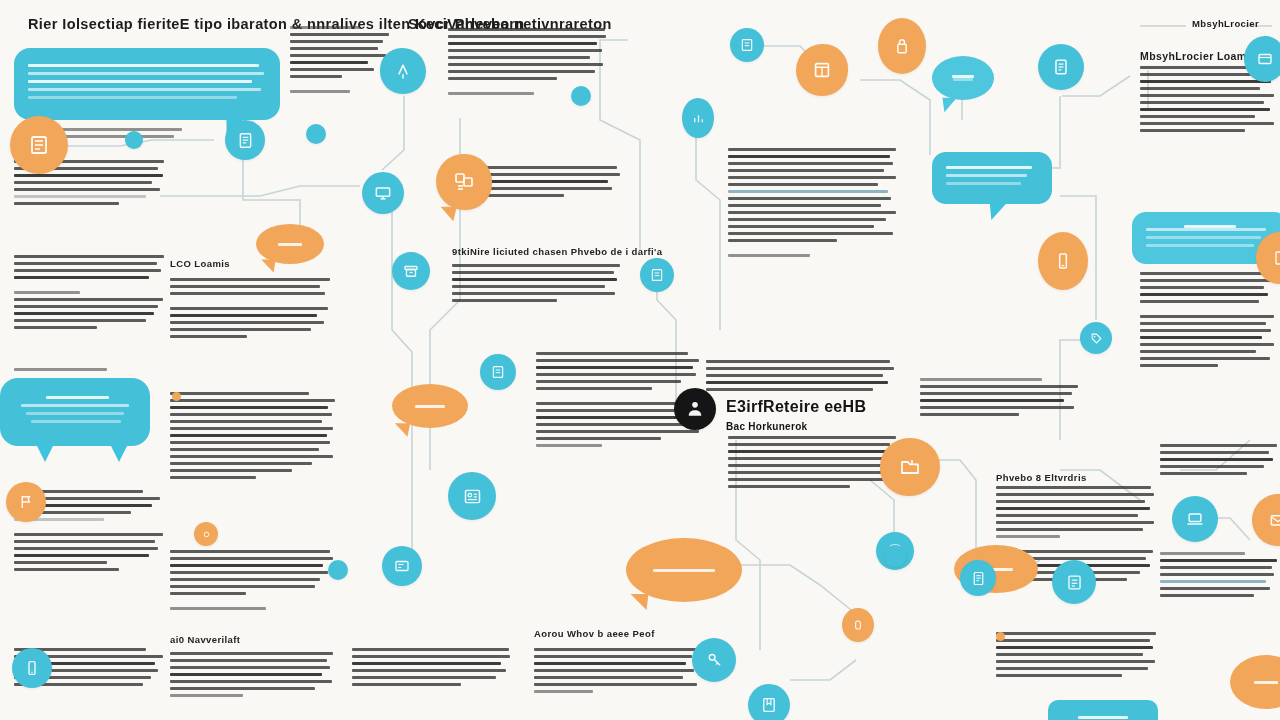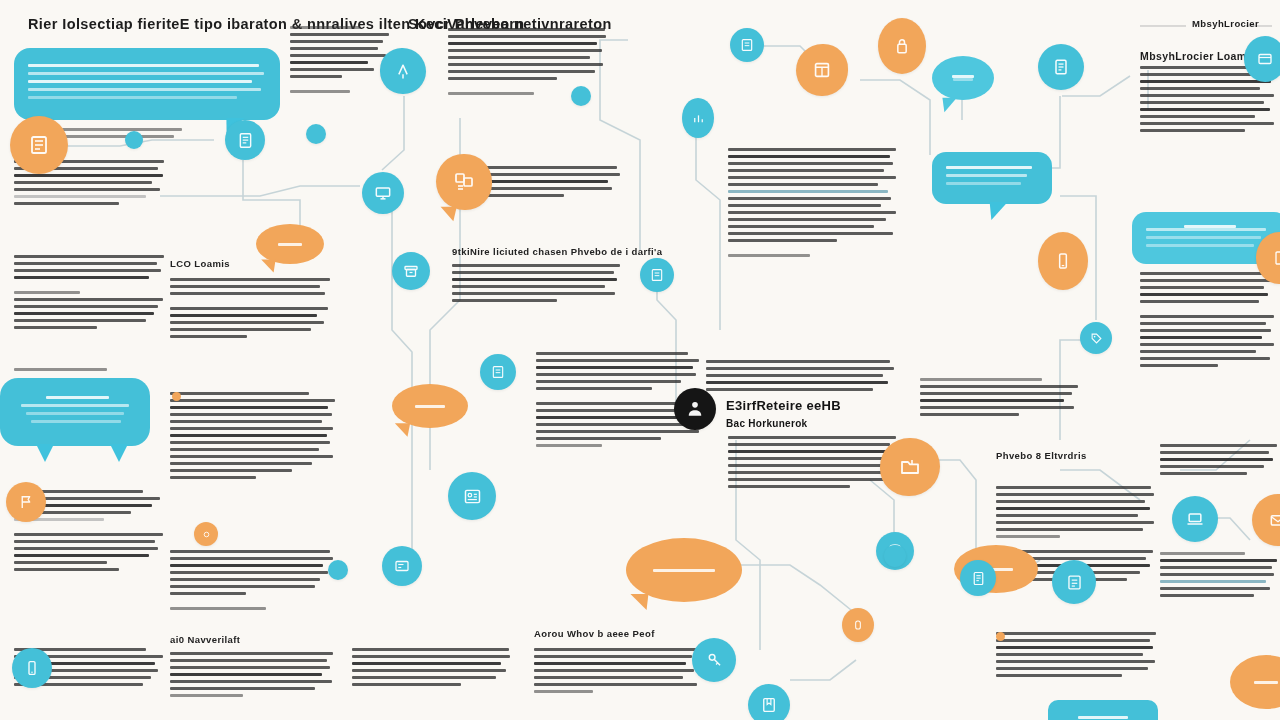--- a/index.html
+++ b/index.html
@@ -63,21 +63,21 @@
   
   .tail-d{position:absolute;width:0;height:0;border-left:9px solid transparent;border-right:9px solid transparent;}
   .tail-blue-d{border-top:18px solid #3fc2dd;}
   .tail-blue2-d{border-top:18px solid #4ec7de;}
   .tail-orange-d{border-top:16px solid #f2a65a;}
 
   
   .bullet{position:absolute;border-radius:50%;}
 
   .badgeheading{position:absolute;}
-  .badgeheading .bh1{font-size:13px;font-weight:700;color:#141414;letter-spacing:.3px;filter:blur(.3px);}
+  .badgeheading .bh1{font-size:16px;font-weight:700;color:#141414;letter-spacing:.3px;filter:blur(.3px);}
   .badgeheading .bh2{font-size:10px;font-weight:700;color:#141414;letter-spacing:.3px;margin-top:5px;filter:blur(.3px);}
 </style>
 </head>
 <body>
 
 <div id="stage" style="background: rgb(250, 248, 244);">
 
   <svg class="connectors" viewBox="0 0 1280 720" xmlns="http://www.w3.org/2000/svg">
     <g fill="none" stroke="#c6d4d8" stroke-width="1.6">
 
@@ -374,21 +374,21 @@
   <div class="txtblock" style="left:1160px;top:552px;width:118px;">
     <div class="line lt" style="width:72%"></div>
     <div class="line hl" style="width:99%"></div>
       <div class="line" style="width:95%"></div>
     <div class="line" style="width:97%"></div>
       <div class="line hlblue" style="width:90%"></div>
     <div class="line" style="width:93%"></div>
       <div class="line" style="width:80%"></div>
   </div>
 
-  <div class="heading secheading" style="left:996px;top:450px;">Phvebo 8 Eltvrdris</div>
+  <div class="heading secheading" style="left:996px;top:472px;">Phvebo 8 Eltvrdris</div>
   <div class="txtblock" style="left:996px;top:486px;width:160px;">
     <div class="line" style="width:97%"></div>
       <div class="line" style="width:99%"></div>
     <div class="line" style="width:93%"></div>
       <div class="line hl" style="width:96%"></div>
     <div class="line" style="width:89%"></div>
       <div class="line" style="width:99%"></div>
     <div class="line" style="width:92%"></div>
       <div class="line lt" style="width:40%"></div>
     <div class="gap"></div>

